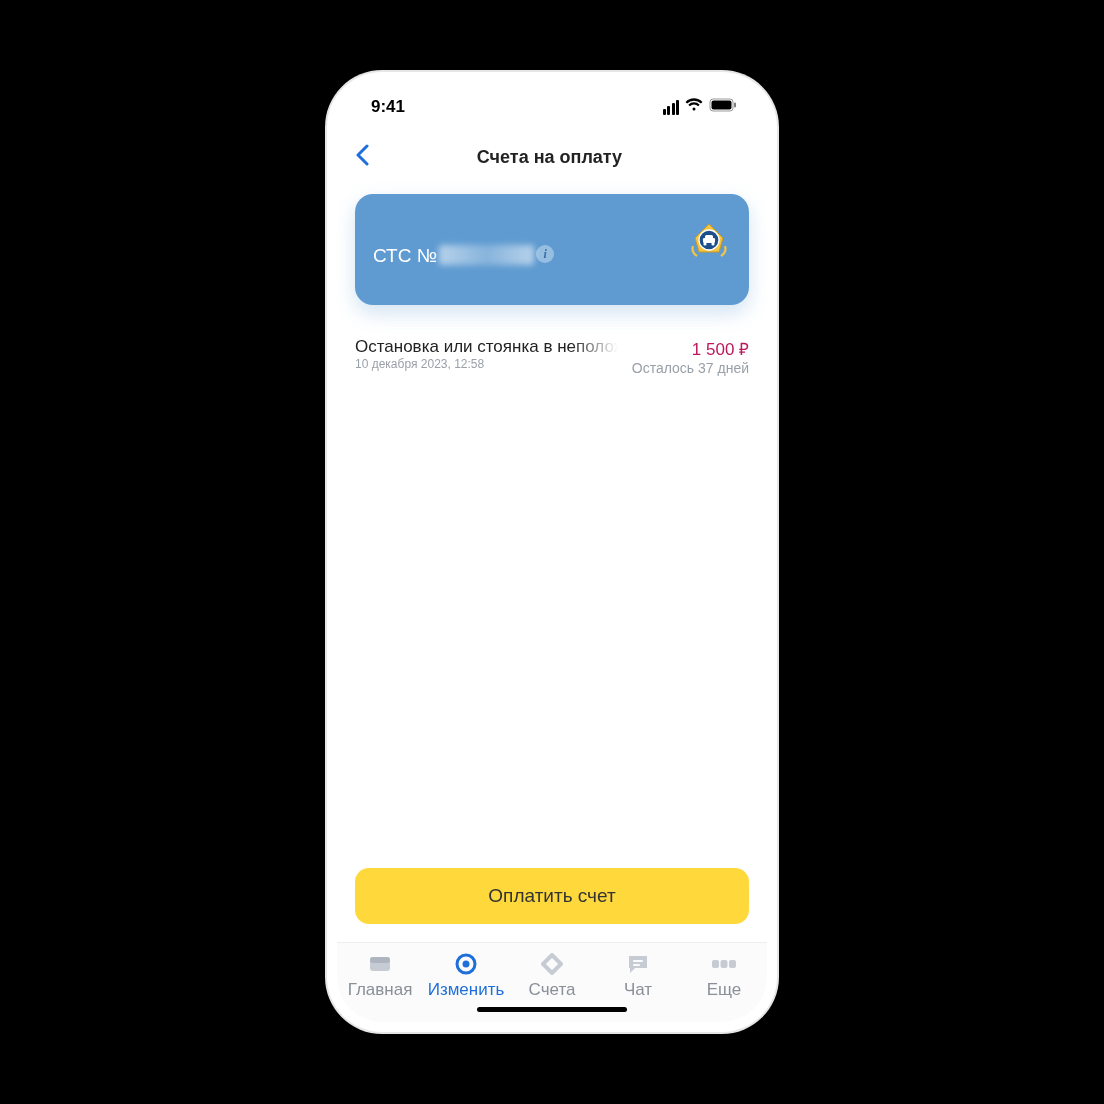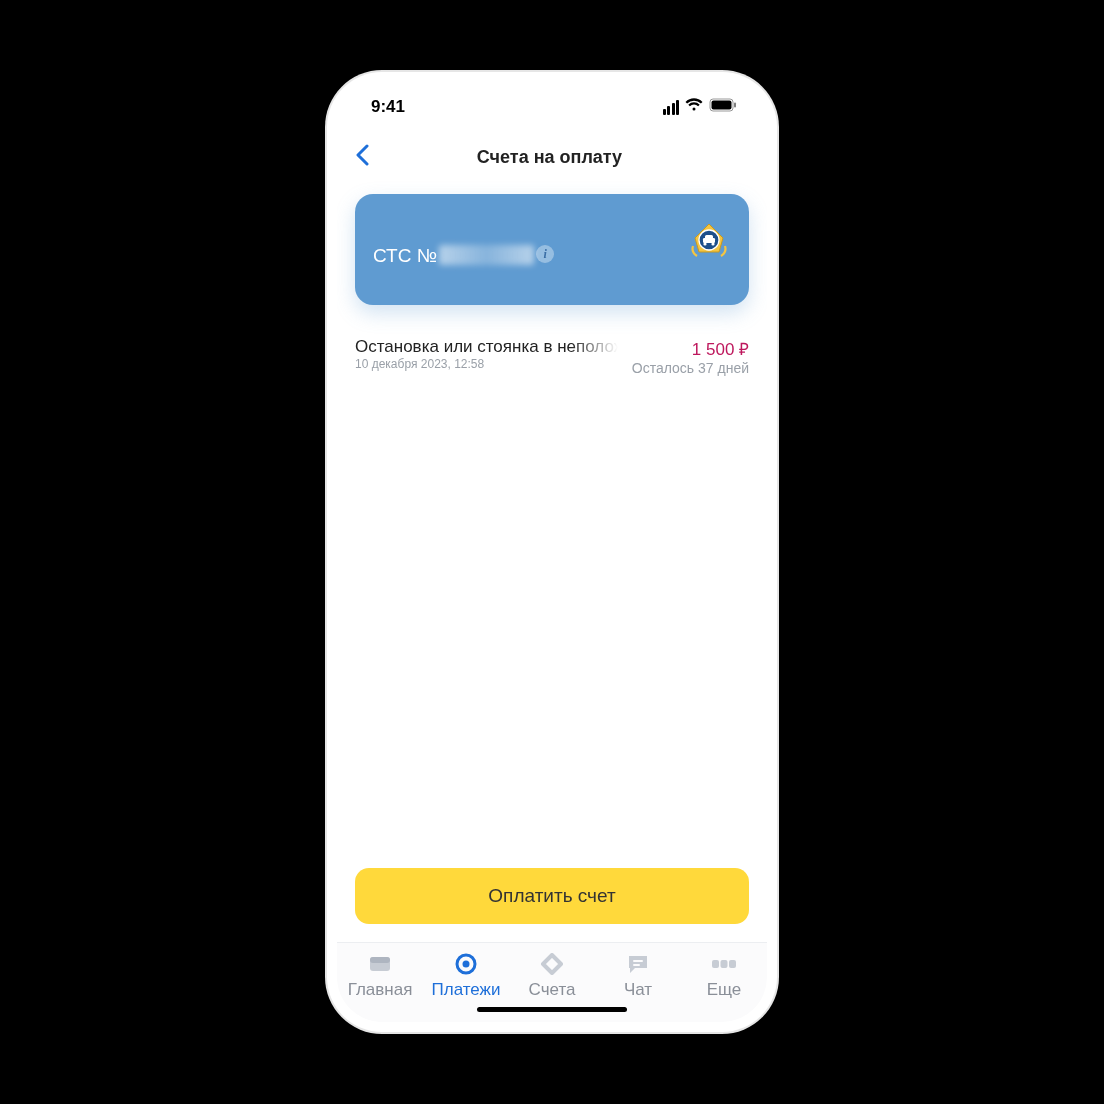--- a/index.html
+++ b/index.html
@@ -288,21 +288,21 @@
         </div>
         <span>Главная</span>
       </div>
       <div class="tab active">
         <div class="tab-icon">
           <svg width="24" height="24" viewBox="0 0 24 24">
               <circle cx="12" cy="12" r="9" fill="none" stroke="#1e6fd9" stroke-width="3"></circle>
               <circle cx="12" cy="12" r="3.5" fill="#1e6fd9"></circle>
             </svg>
         </div>
-        <span>Платежи</span>
+        <span>Изменить</span>
       </div>
       <div class="tab">
         <div class="tab-icon">
           <svg width="26" height="22" viewBox="0 0 26 22">
               <path d="M13 2 L4 11 L13 20 M13 2 L22 11 L13 20" stroke="#c7ccd4" stroke-width="4" fill="none" stroke-linecap="round" stroke-linejoin="round"></path>
             </svg>
         </div>
         <span>Счета</span>
       </div>
       <div class="tab">

